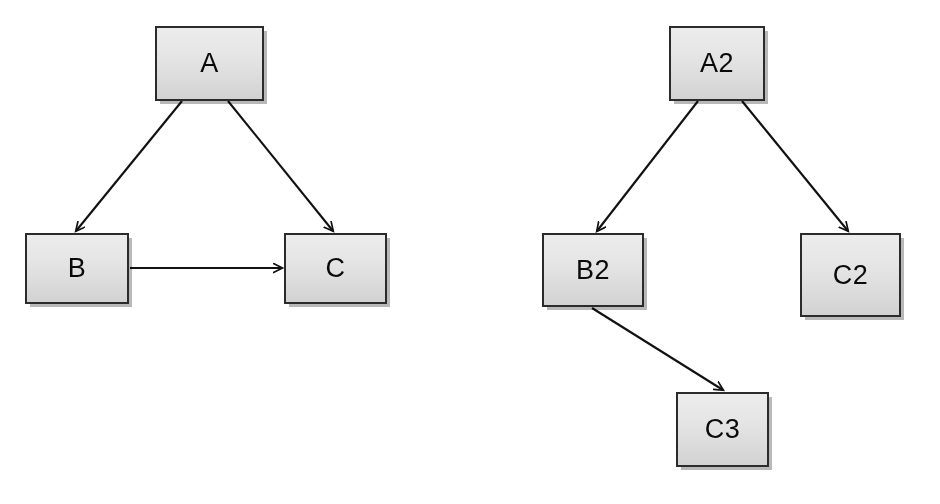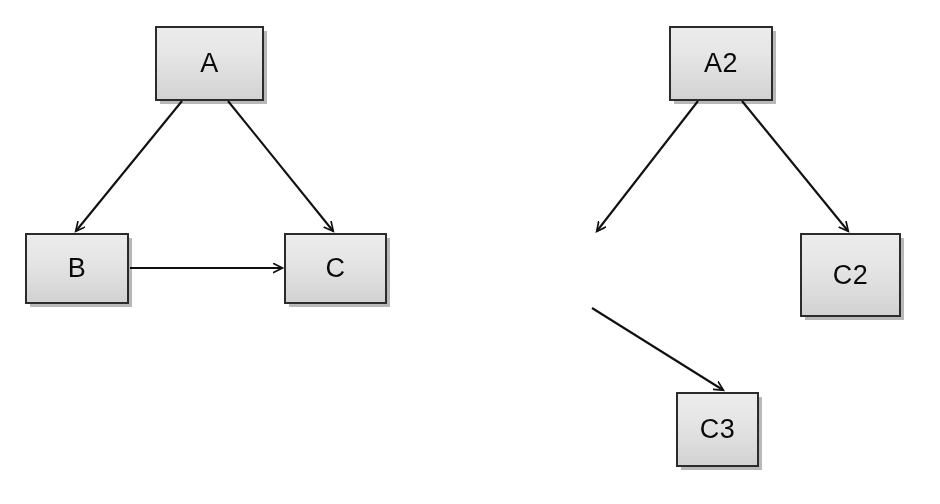--- a/index.html
+++ b/index.html
@@ -86,26 +86,29 @@
   </div>
 
   <div class="node" style="left:25px; top:233px; width:104px; height:71px;">
     <span class="node-label">B</span>
   </div>
 
   <div class="node" style="left:284px; top:233px; width:103px; height:71px;">
     <span class="node-label">C</span>
   </div>
 
-  <div class="node" style="left:669px; top:26px; width:104px; height:75px;">
+  <div class="node" style="left:669px; top:26px; width:96px; height:75px;">
     <span class="node-label">A2</span>
   </div>
 
+  <div class="node" style="left:542px; top:233px; width:102px; height:74px;">
+    <span class="node-label">B2</span>
+  </div>
 
   <div class="node" style="left:800px; top:233px; width:101px; height:84px;">
     <span class="node-label">C2</span>
   </div>
 
-  <div class="node" style="left:676px; top:392px; width:83px; height:75px;">
+  <div class="node" style="left:676px; top:392px; width:93px; height:75px;">
     <span class="node-label">C3</span>
   </div>
 
 </div>
 
 </body></html>

